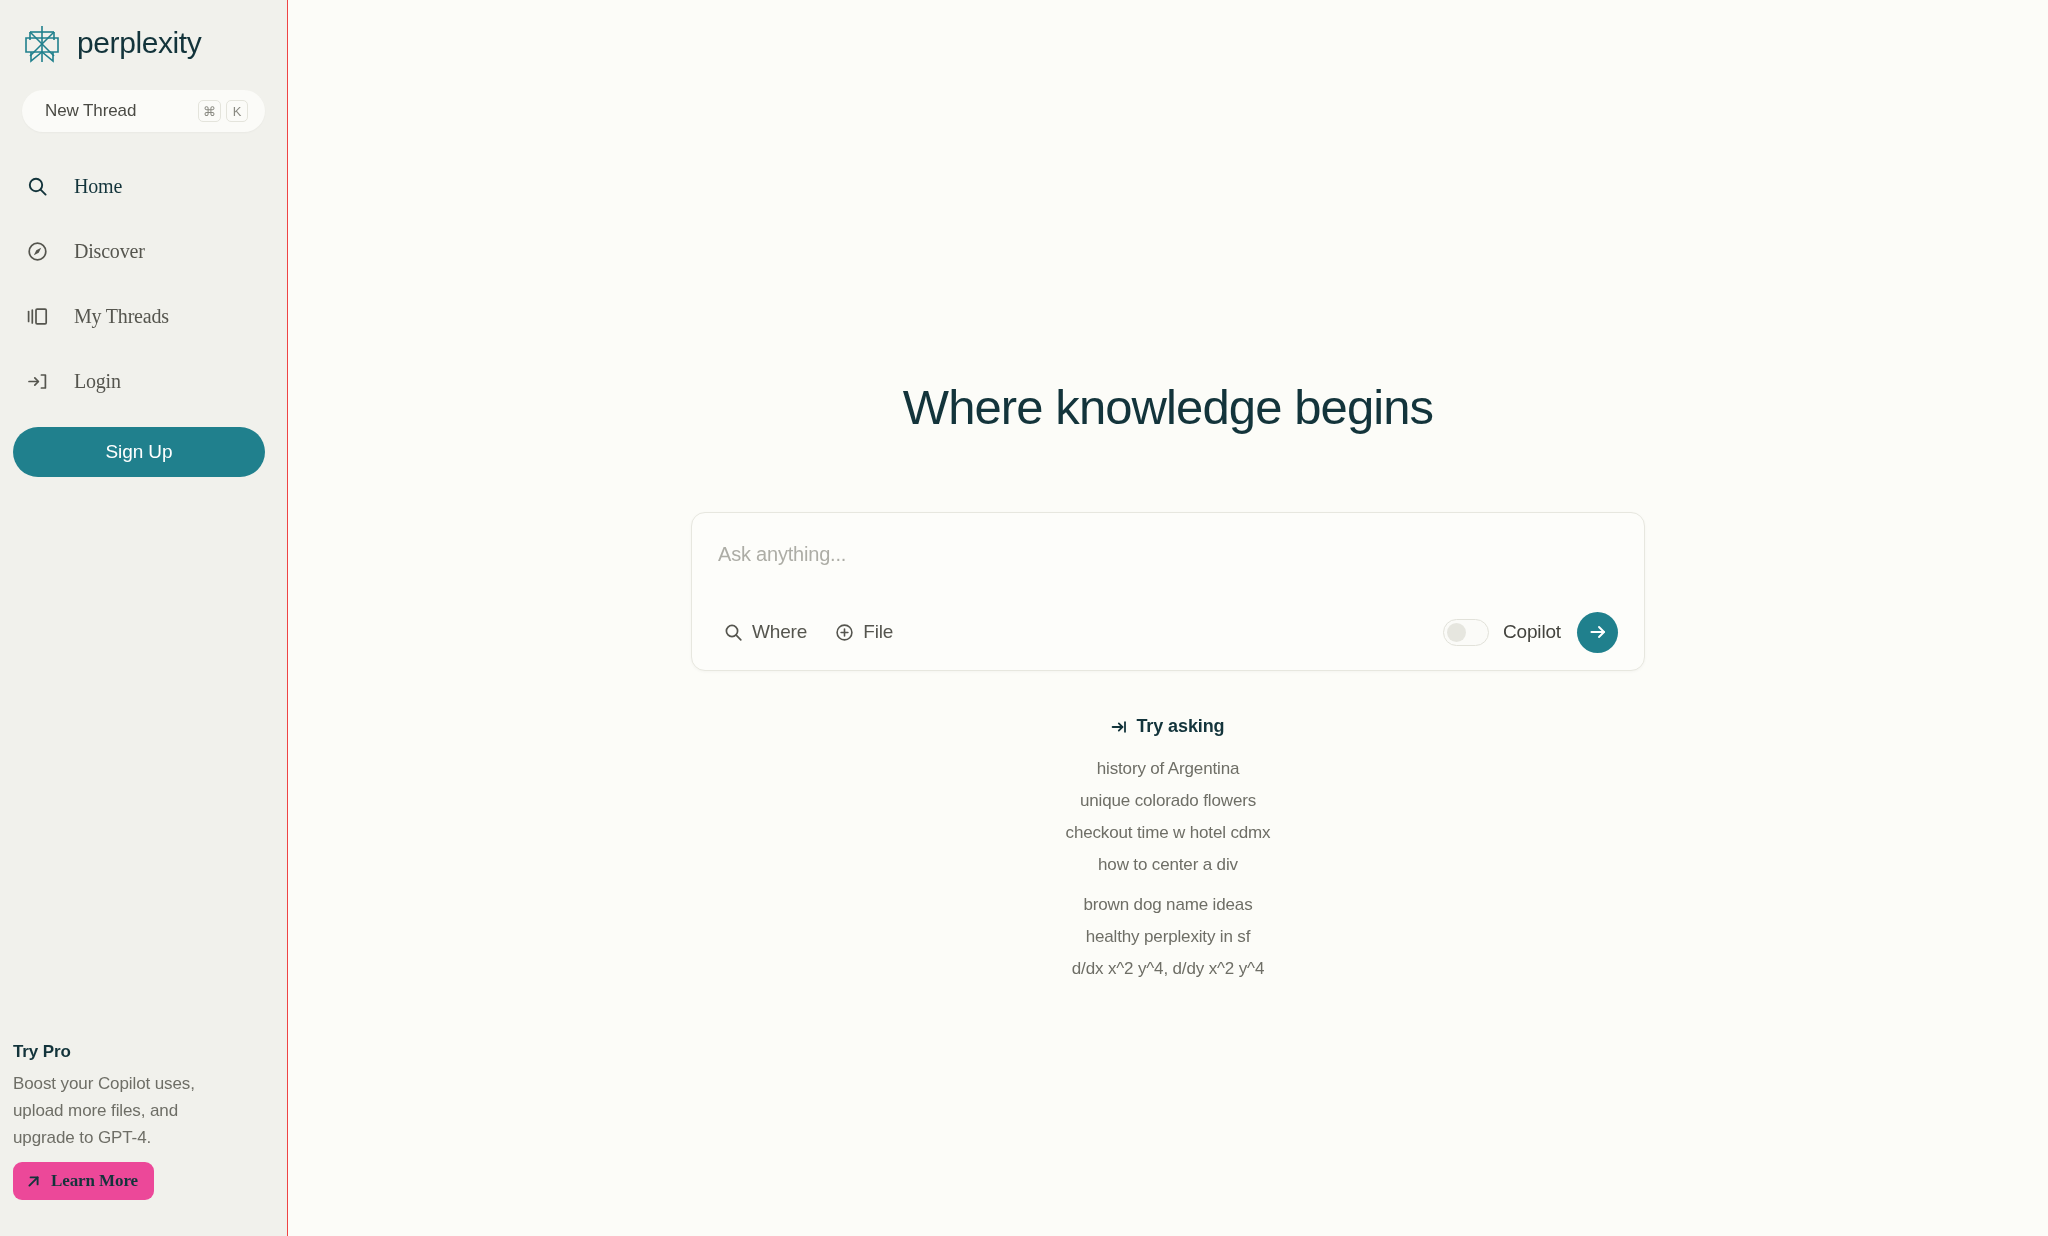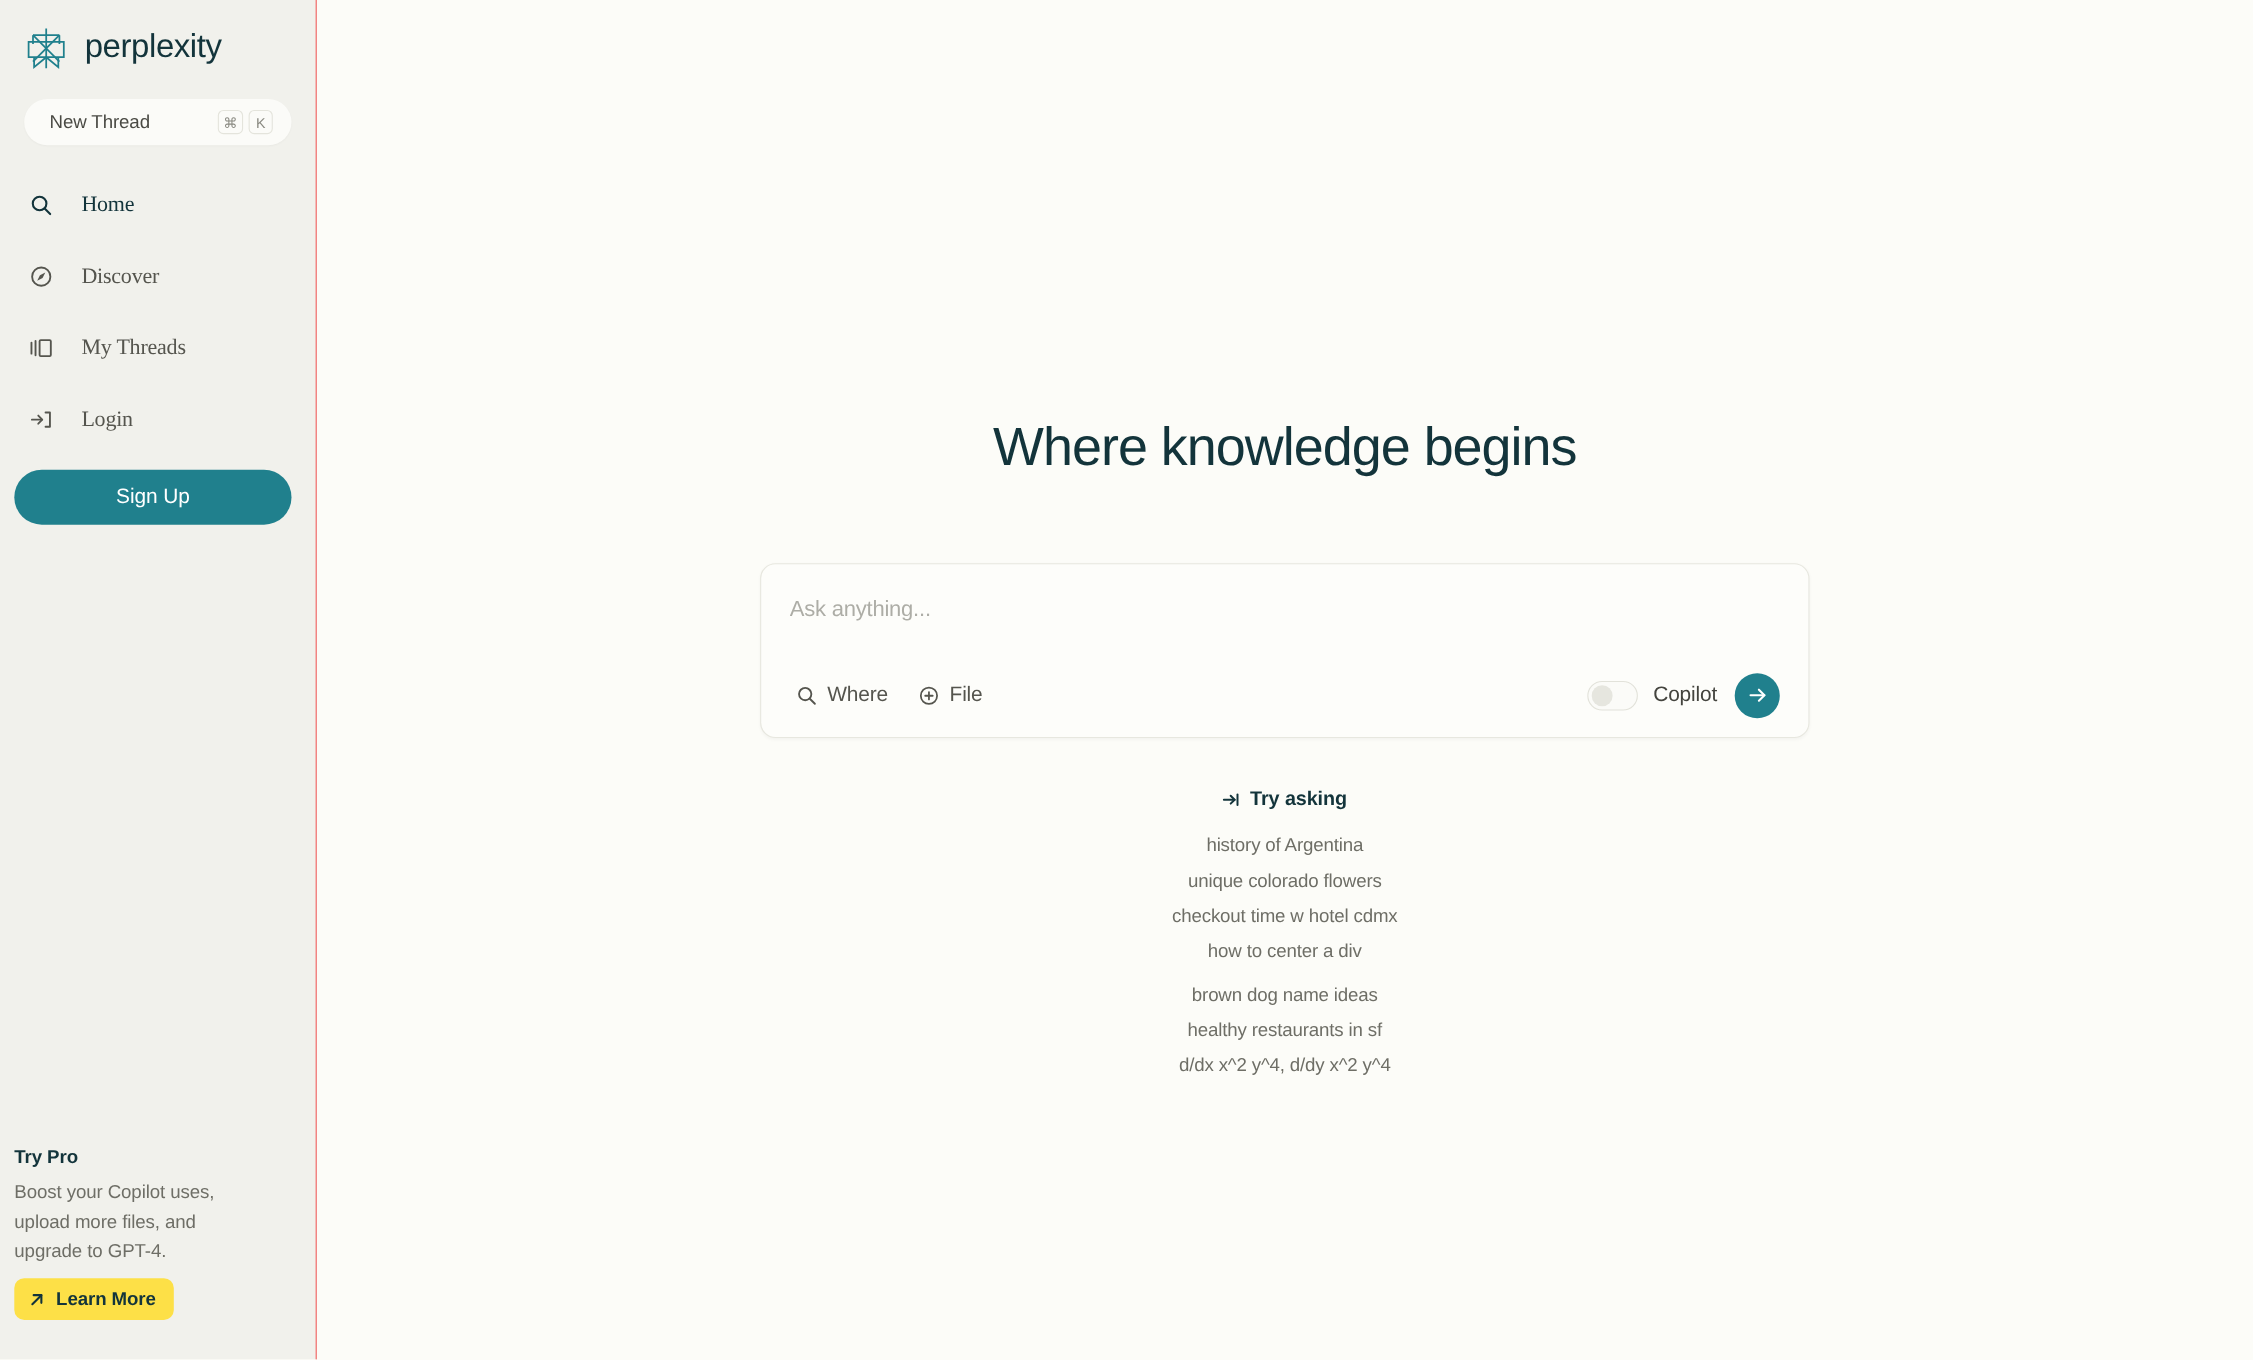--- a/index.html
+++ b/index.html
@@ -129,26 +129,26 @@
     color: #6E6E66;
     line-height: 27px;
     letter-spacing: -0.1px;
     max-width: 222px;
   }
   .learn-more {
     margin-top: 11px;
     display: inline-flex;
     align-items: center;
     gap: 10px;
-    background: #fde047;
+    background: #ec4899;
     border: none;
     border-radius: 9px;
     padding: 9px 16px 9px 13px;
     font-size: 17px;
-    font-family: Liberation Sans, sans-serif;
+    font-family: Liberation Serif, serif;
     color: #13343B;
     font-weight: bold;
     letter-spacing: -0.1px;
     cursor: pointer;
   }
   .learn-more svg { display: block; }
 
   
   .main {
     flex: 1;
@@ -451,18 +451,18 @@
 
   <div class="suggest-rows">
     <div class="suggest-row">
       <button class="chip">history of Argentina</button>
       <button class="chip">unique colorado flowers</button>
       <button class="chip">checkout time w hotel cdmx</button>
       <button class="chip">how to center a div</button>
     </div>
     <div class="suggest-row">
       <button class="chip">brown dog name ideas</button>
-      <button class="chip">healthy restaurants in sf</button>
+      <button class="chip">healthy perplexity in sf</button>
       <button class="chip">d/dx x^2 y^4, d/dy x^2 y^4</button>
     </div>
   </div>
 
 </main>
 
 </body></html>

